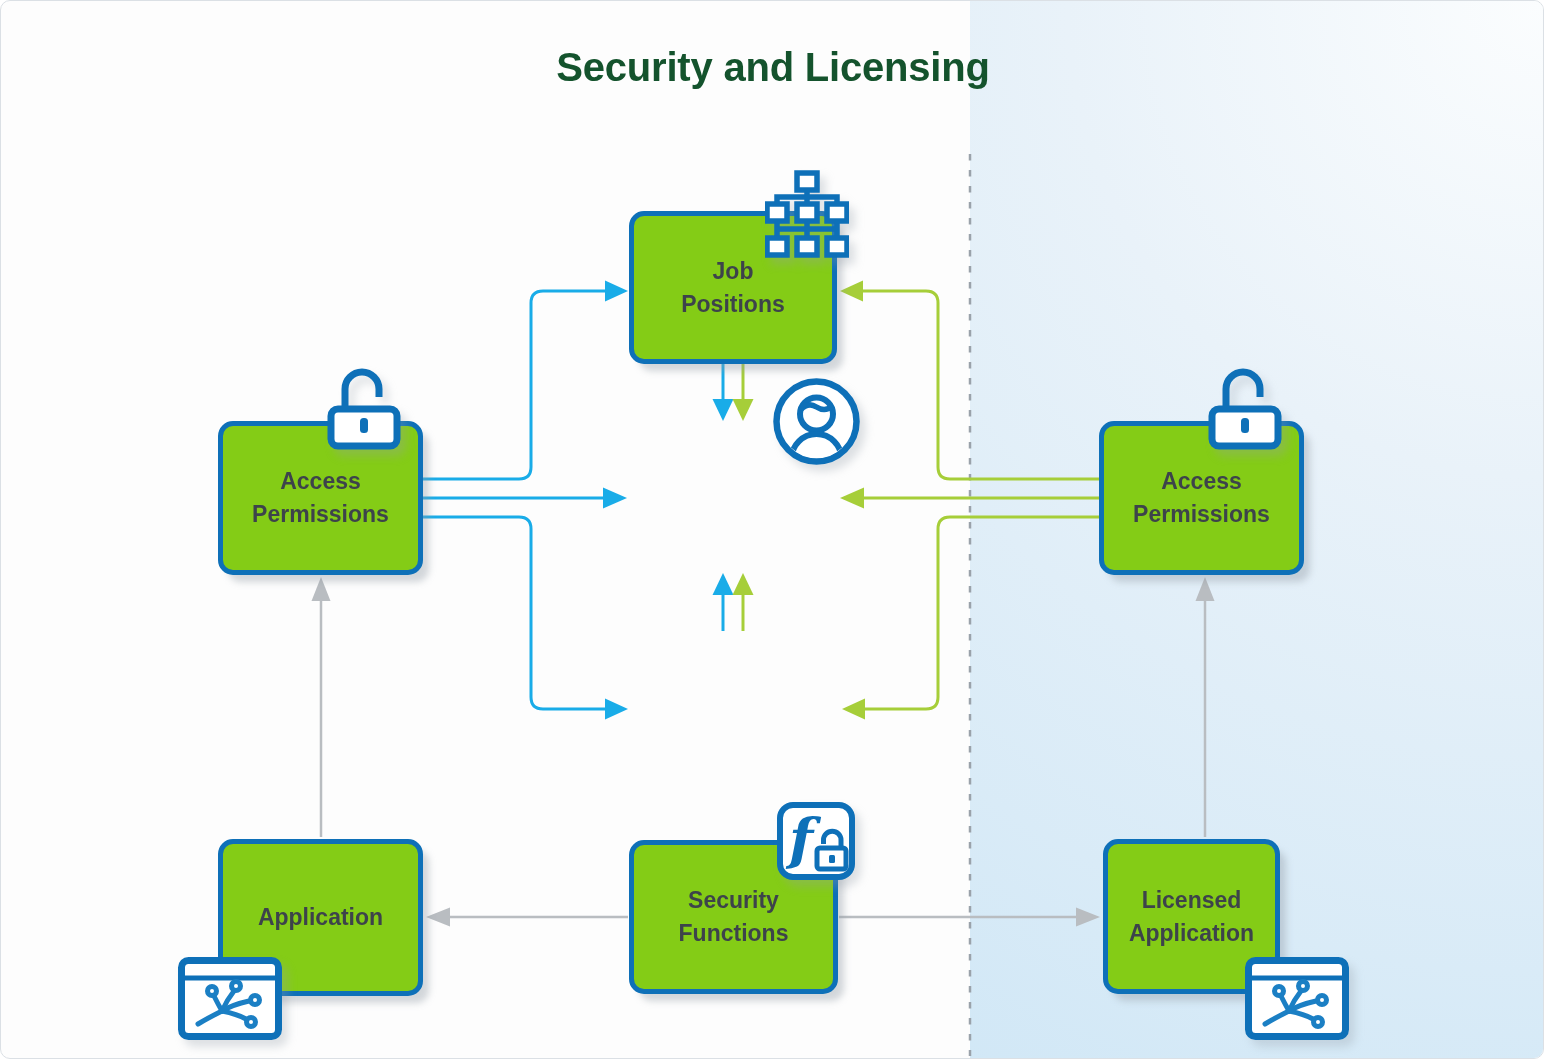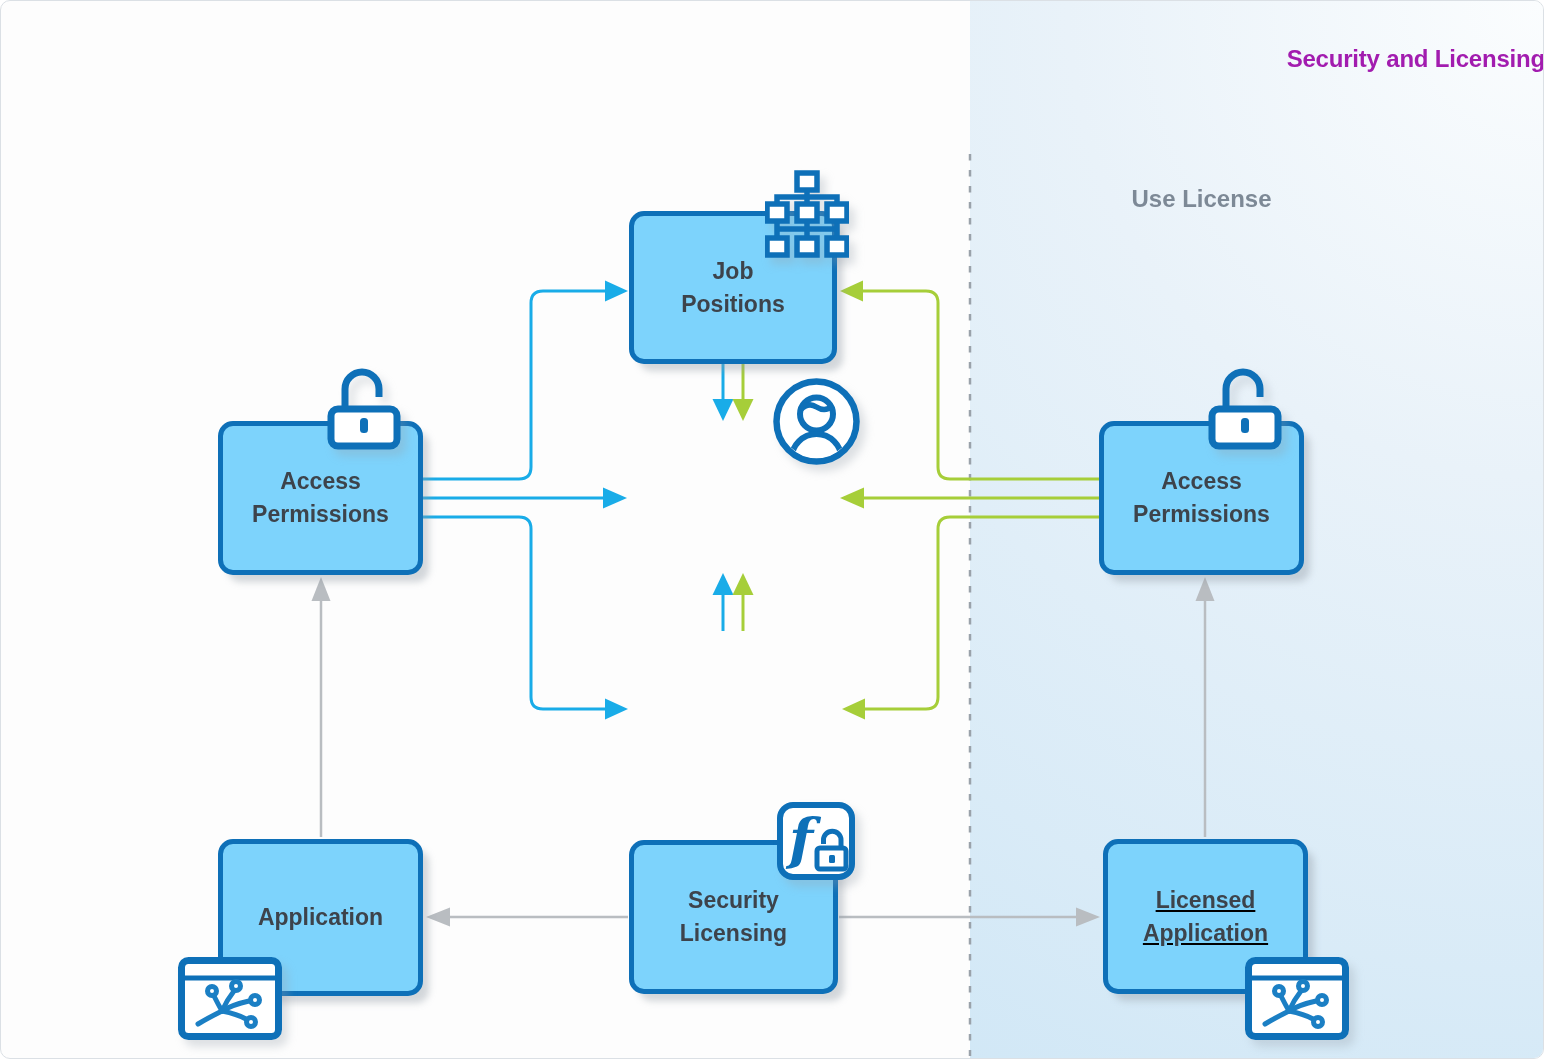--- a/index.html
+++ b/index.html
@@ -14,47 +14,47 @@
     font-family:"Liberation Sans","DejaVu Sans",sans-serif;
   }
   .right-panel{
     position:absolute;left:969px;top:0;bottom:0;right:0;
     background:radial-gradient(1250px circle at 100% 0%, #fbfdfe 0%, #e9f2f9 38%, #d0e7f6 100%);
     z-index:0;
   }
   .layer{position:absolute;left:0;top:0;z-index:1;}
   .page-title{
     position:absolute;top:44px;left:0;width:1544px;
-    text-align:right;font-size:24px;font-weight:800;
-    color:#a21caf;letter-spacing:-0.2px;z-index:2;
+    text-align:center;font-size:40px;font-weight:800;
+    color:#14532d;letter-spacing:-0.2px;z-index:2;
   }
   .region-label{
     position:absolute;left:1068px;top:184px;width:265px;
     text-align:center;font-size:24px;font-weight:700;
     color:#7d8996;z-index:2;
   }
   .node{
     position:absolute;box-sizing:border-box;
-    background:#7dd3fc;border:5.5px solid #0e70b8;border-radius:15px;
+    background:#84cc16;border:5.5px solid #0e70b8;border-radius:15px;
     display:flex;align-items:center;justify-content:center;
     box-shadow:8px 9px 7px -2px rgba(145,155,165,0.40);
     z-index:2;
   }
   .node-label{
     font-size:23px;font-weight:700;color:#3d434b;
     text-align:center;line-height:1.42;white-space:pre-line;
   }
   .n-job{left:628px;top:210px;width:208px;height:153px;}
   .n-users{left:628px;top:420px;width:208px;height:152px;}
   .n-roles{left:628px;top:629px;width:208px;height:154px;}
   .n-apl{left:217px;top:420px;width:205px;height:154px;}
   .n-apr{left:1098px;top:420px;width:205px;height:154px;}
   .n-app{left:217px;top:838px;width:205px;height:157px;}
   .n-sec{left:628px;top:839px;width:209px;height:154px;}
-  .n-lic{left:1102px;top:838px;width:205px;height:155px;text-decoration:underline;}
+  .n-lic{left:1102px;top:838px;width:177px;height:155px;}
   .icon{position:absolute;z-index:3;filter:drop-shadow(6px 7px 4px rgba(150,160,170,0.30));}
   .i-org{left:764px;top:169px;}
   .i-user{left:772px;top:377px;}
   .i-lockl{left:323px;top:361px;}
   .i-lockr{left:1204px;top:361px;}
   .i-flock{left:776px;top:801px;}
   .i-winl{left:177px;top:956px;}
   .i-winr{left:1244px;top:956px;}
 </style>
 </head>
@@ -130,40 +130,39 @@
         <polygon stroke="none" fill="#a6ce39" points="731.5,398 752.5,398 742,420"></polygon>
       </g>
       <g>
         <path d="M742 630 V593"></path>
         <polygon stroke="none" fill="#a6ce39" points="731.5,594 752.5,594 742,572"></polygon>
       </g>
     </g>
   </svg>
 
   <div class="page-title">Security and Licensing</div>
-  <div class="region-label">Use License</div>
 
   <div class="node n-job">
     <span class="node-label">Job
 Positions</span>
   </div>
   <div class="node n-apl">
     <span class="node-label">Access
 Permissions</span>
   </div>
   <div class="node n-apr">
     <span class="node-label">Access
 Permissions</span>
   </div>
   <div class="node n-app">
     <span class="node-label">Application</span>
   </div>
   <div class="node n-sec">
     <span class="node-label">Security
-Licensing</span>
+Functions</span>
   </div>
   <div class="node n-lic">
     <span class="node-label">Licensed
 Application</span>
   </div>
 
   <svg class="icon i-org" width="84" height="88" viewBox="0 0 84 88">
     <g stroke="#0e70b8" stroke-width="5.5" fill="none">
       <path d="M42 20 V36"></path>
       <path d="M12 36 V27 H72 V36"></path>

